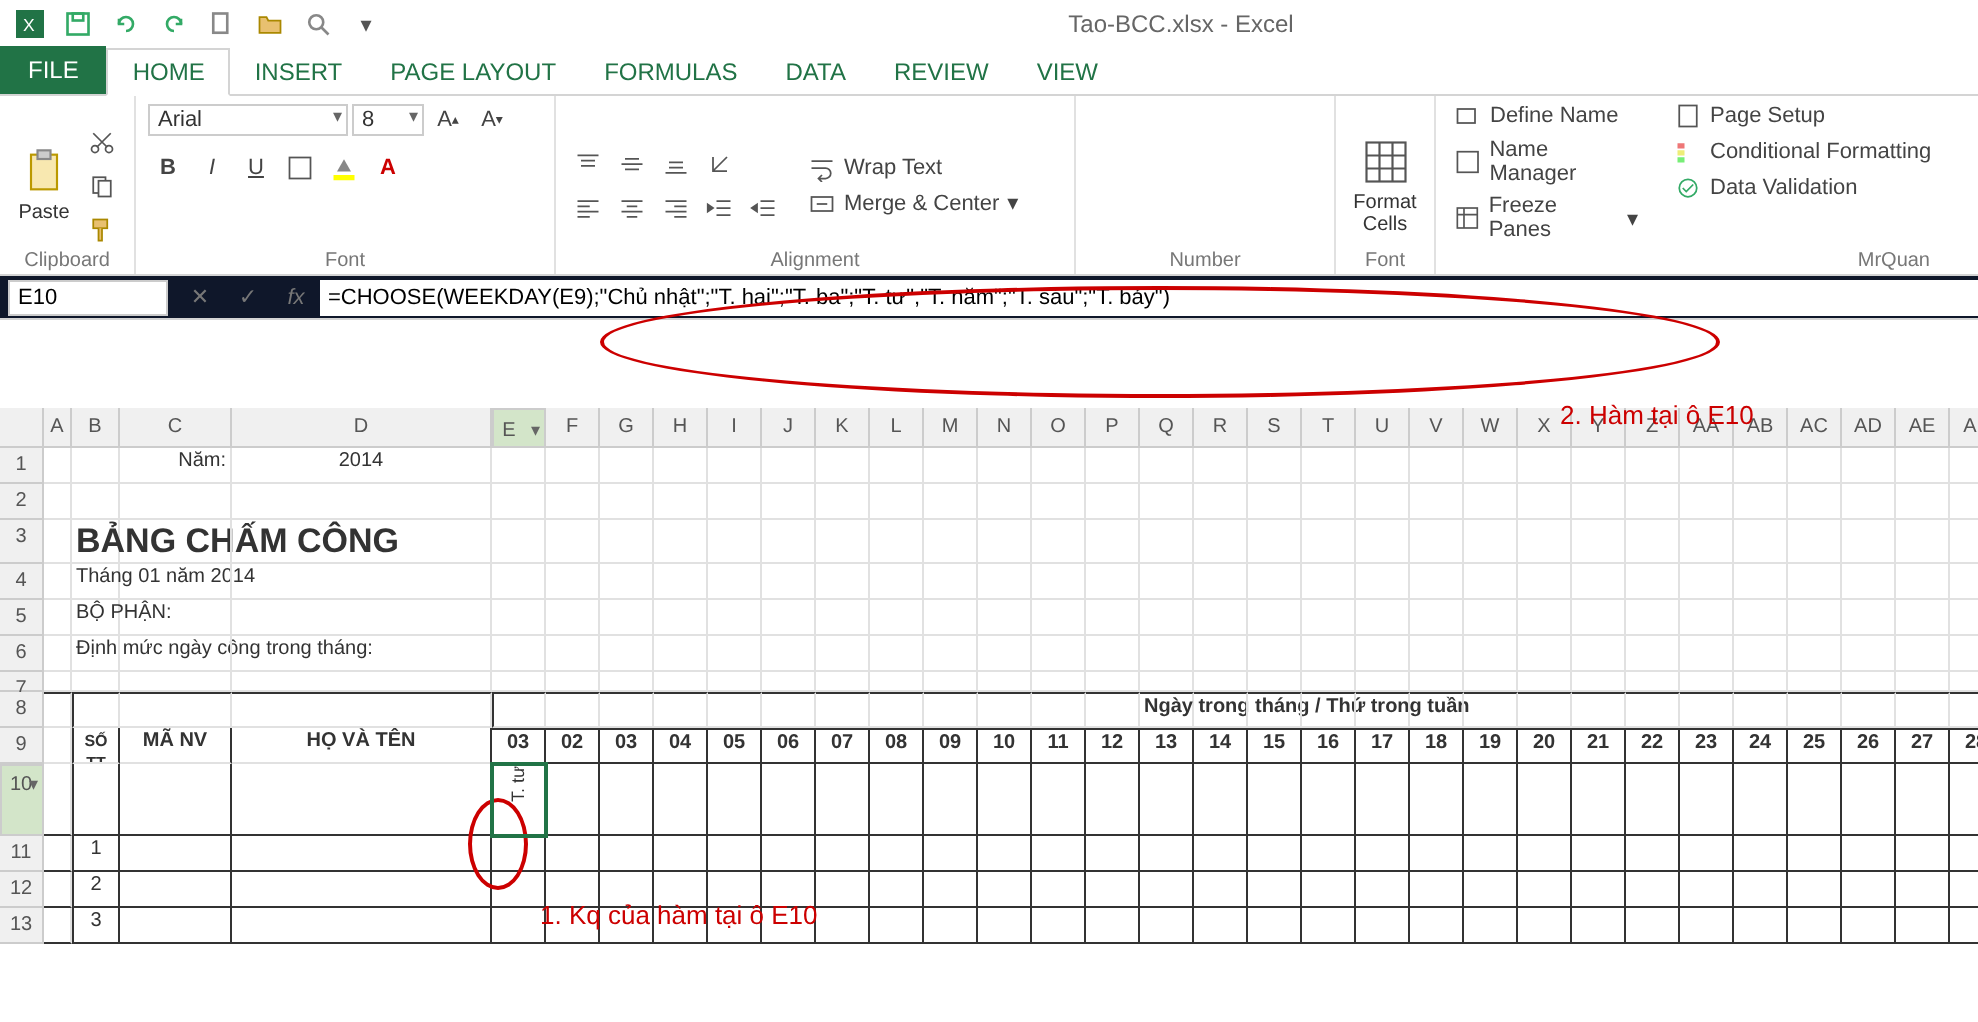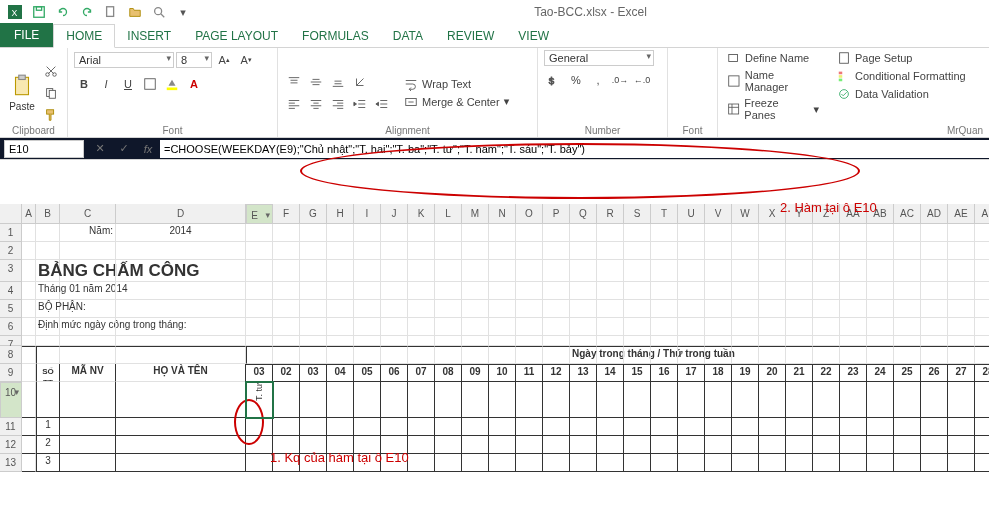--- a/index.html
+++ b/index.html
@@ -244,38 +244,33 @@
         <div class="lbl-btn"><svg viewBox="0 0 16 16" stroke="#555" fill="none">
               <rect x="2" y="4" width="12" height="8"></rect>
               <path d="M5 8 H11"></path>
             </svg><span>Merge &amp; Center</span> ▾</div>
       </div>
     </div>
     <div class="grp-lbl">Alignment</div>
   </div>
 
   <div class="grp" style="width:130px">
-    <div class="grp-body col" style="align-items:flex-start;gap:4px">
-      <div class="sel" style="width:110px">General</div>
-      <div class="row">
-        <div class="ico-btn">
-            <svg viewBox="0 0 16 16" stroke="#555" fill="none">
-              <text x="2" y="12" font-size="11">$</text>
-            </svg>
-          </div>
-        <div class="ico-btn">%</div>
-        <div class="ico-btn">,</div>
-        <div class="ico-btn" style="font-size:9px">.0→</div>
-        <div class="ico-btn" style="font-size:9px">←.0</div>
-      </div>
-    </div>
     <div class="grp-lbl">Number</div>
   </div>
 
   <div class="grp" style="width:50px">
+    <div class="grp-body">
+      <div class="big-btn">
+        <svg viewBox="0 0 24 24" fill="none" stroke="#555">
+            <rect x="3" y="3" width="18" height="18"></rect>
+            <path d="M3 9 H21 M3 15 H21 M9 3 V21 M15 3 V21"></path>
+          </svg>
+        <span class="lbl">Format Cells</span>
+      </div>
+    </div>
     <div class="grp-lbl">Font</div>
   </div>
 
   <div class="grp" style="width:110px;border-right:none">
     <div class="grp-body col" style="align-items:flex-start;gap:2px">
       <div class="lbl-btn">
           <svg viewBox="0 0 16 16" fill="none" stroke="#555">
             <rect x="2" y="4" width="10" height="8"></rect>
           </svg>
           <span>Define Name</span>
@@ -310,21 +305,21 @@
           <span>Conditional Formatting</span>
         </div>
       <div class="lbl-btn">
           <svg viewBox="0 0 16 16" fill="none" stroke="#3a6">
             <circle cx="8" cy="8" r="5"></circle>
             <path d="M5 8 L7 10 L11 6"></path>
           </svg>
           <span>Data Validation</span>
         </div>
     </div>
-    <div class="grp-lbl" style="text-align:right;right:6px">MrQuan</div>
+    <div class="grp-lbl" style="text-align:right;right:24px">MrQuan</div>
   </div>
 </div>
 
 <div class="fbar">
   <input class="namebox" value="E10" style="">
   <div class="fx-btn">✕</div>
   <div class="fx-btn">✓</div>
   <div class="fx-btn" style="font-style:italic">fx</div>
   <input class="fx-input" value="=CHOOSE(WEEKDAY(E9);&quot;Chủ nhật&quot;;&quot;T. hai&quot;;&quot;T. ba&quot;;&quot;T. tư&quot;;&quot;T. năm&quot;;&quot;T. sáu&quot;;&quot;T. bảy&quot;)" style="">
 </div>

